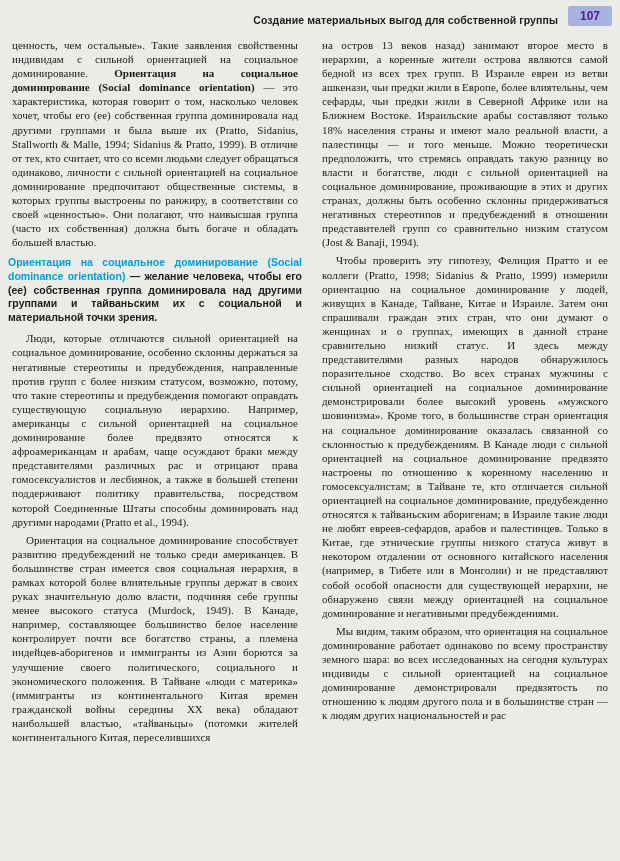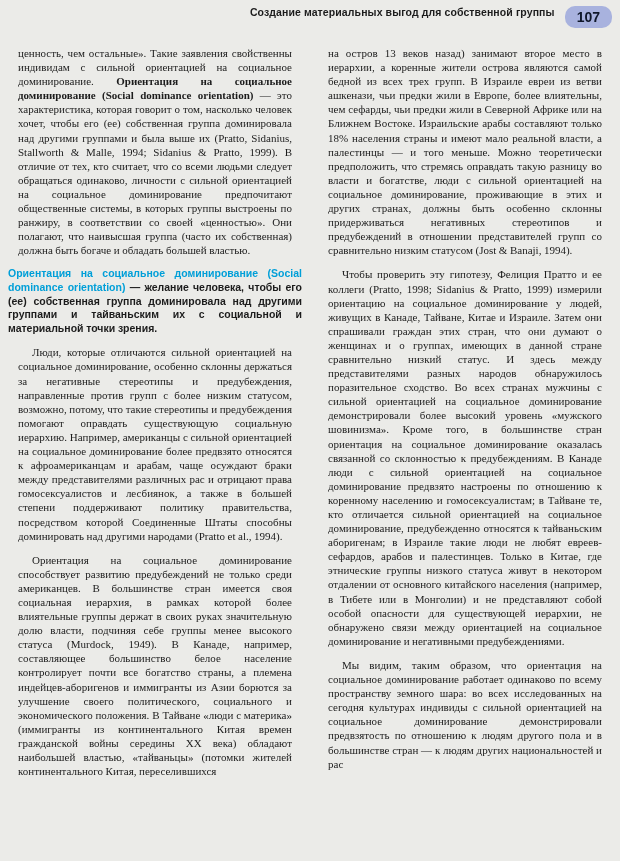--- a/index.html
+++ b/index.html
@@ -11,42 +11,42 @@
   html,body{margin:0;padding:0;}
   body{background:#d8d8d5;}
   .page{
     width:620px;height:861px;margin:0 auto;
     background:var(--bg);color:var(--ink);
     font-family:"Liberation Serif", serif;
     box-sizing:border-box;overflow:hidden;
     position:relative;
   }
   .header{
-    display:flex;justify-content:flex-end;align-items:flex-start;
+    display:flex;justify-content:flex-end;align-items:flex-end;
     gap:10px;padding:6px 8px 3px 8px;
     font-family:"Liberation Sans", sans-serif;
     font-weight:bold;
   }
   .header-title{font-size:10.5px;letter-spacing:0.1px;}
   .page-number{
     background:var(--pagenum-bg);
-    font-size:14px;line-height:1;
-    padding:4px 12px;border-radius:10px;color:#0f172a;
+    font-size:12px;line-height:1;
+    padding:4px 12px;border-radius:2px;color:#4c1d95;
   }
   .columns{
     display:flex;gap:16px;padding:5px 8px 0 8px;
   }
   .column{
     flex:1;min-width:0;
     font-size:11px;line-height:14.1px;
     text-align:justify;
     hyphens:auto;-webkit-hyphens:auto;
     word-spacing:-0.2px;
   }
-  .para{margin:10px;}
+  .para{margin:4px;}
   .para.indent{text-indent:14px;}
   .bold{font-weight:bold;}
   .definition{
     font-family:"Liberation Sans", sans-serif;
     font-weight:bold;
     font-size:10.5px;line-height:13.6px;
     margin:7px 0 7px 0;
     text-align:justify;
   }
   .definition .def-heading{color:var(--def-heading);}

